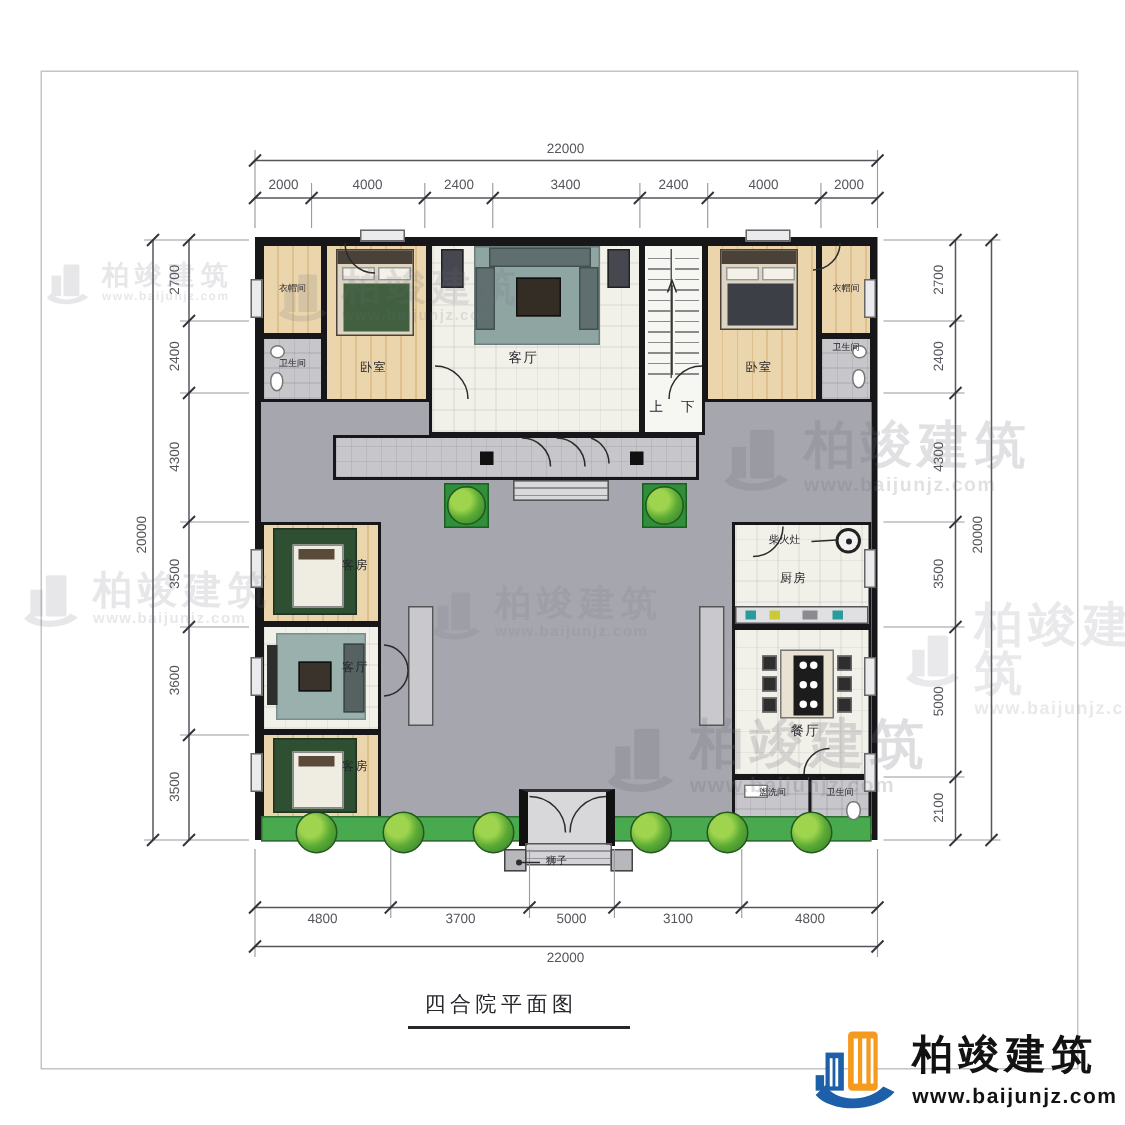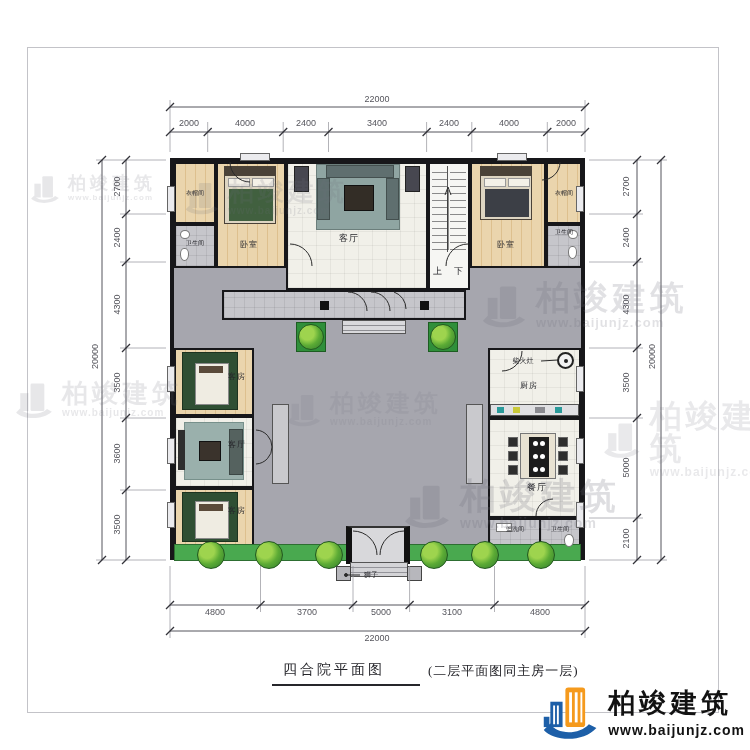--- a/index.html
+++ b/index.html
@@ -392,21 +392,20 @@
         <use href="#logo-mono"></use>
       </svg>
     <div>
         <div class="big" style="font-size:32px;">柏竣建筑</div>
     <div class="url" style="font-size:12px;">www.baijunjz.com</div>
       </div>
   </div>
 
   <div class="title-row" style="left:283px;top:661px;font-size:14px;letter-spacing:3px;font-family:'Liberation Serif','DejaVu Serif',serif;">四合院平面图</div>
   <div class="abs" style="left:272px;top:684px;width:148px;height:2px;background:#26262b;"></div>
-  <div class="title-row" style="left:428px;top:662px;font-size:13px;letter-spacing:1px;font-family:'Liberation Serif','DejaVu Serif',serif;">(二层平面图同主房一层)</div>
 
   <div class="abs" style="left:540px;top:678px;width:205px;height:70px;display:flex;align-items:center;gap:8px;">
     <svg width="62" height="62" viewBox="0 0 64 64">
       <path d="M4 50 C14 62 46 64 60 48 L52 44 C41 56 17 55 11 43 Z" fill="#1d5fa8"></path>
       <rect x="27" y="5" width="21" height="42" rx="3" fill="#f59a1d"></rect>
       <rect x="31" y="10" width="3" height="32" fill="#fff"></rect>
         <rect x="37" y="10" width="3" height="32" fill="#fff"></rect>
         <rect x="43" y="10" width="2" height="32" fill="#fff"></rect>
       <rect x="11" y="20" width="13" height="27" fill="#1d5fa8"></rect>
       <rect x="14" y="24" width="2" height="20" fill="#fff"></rect>

